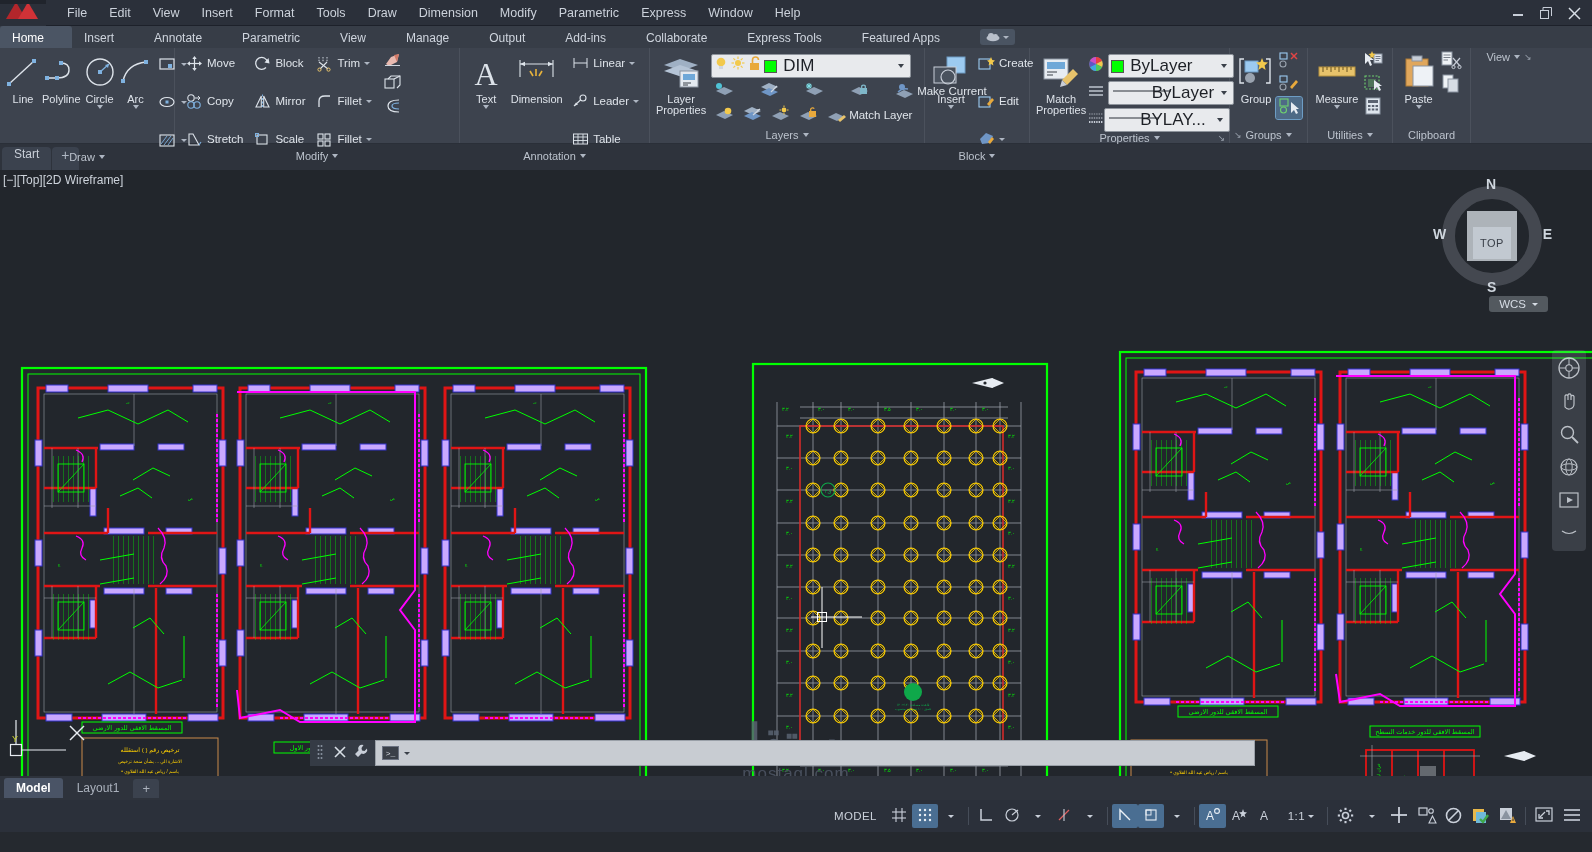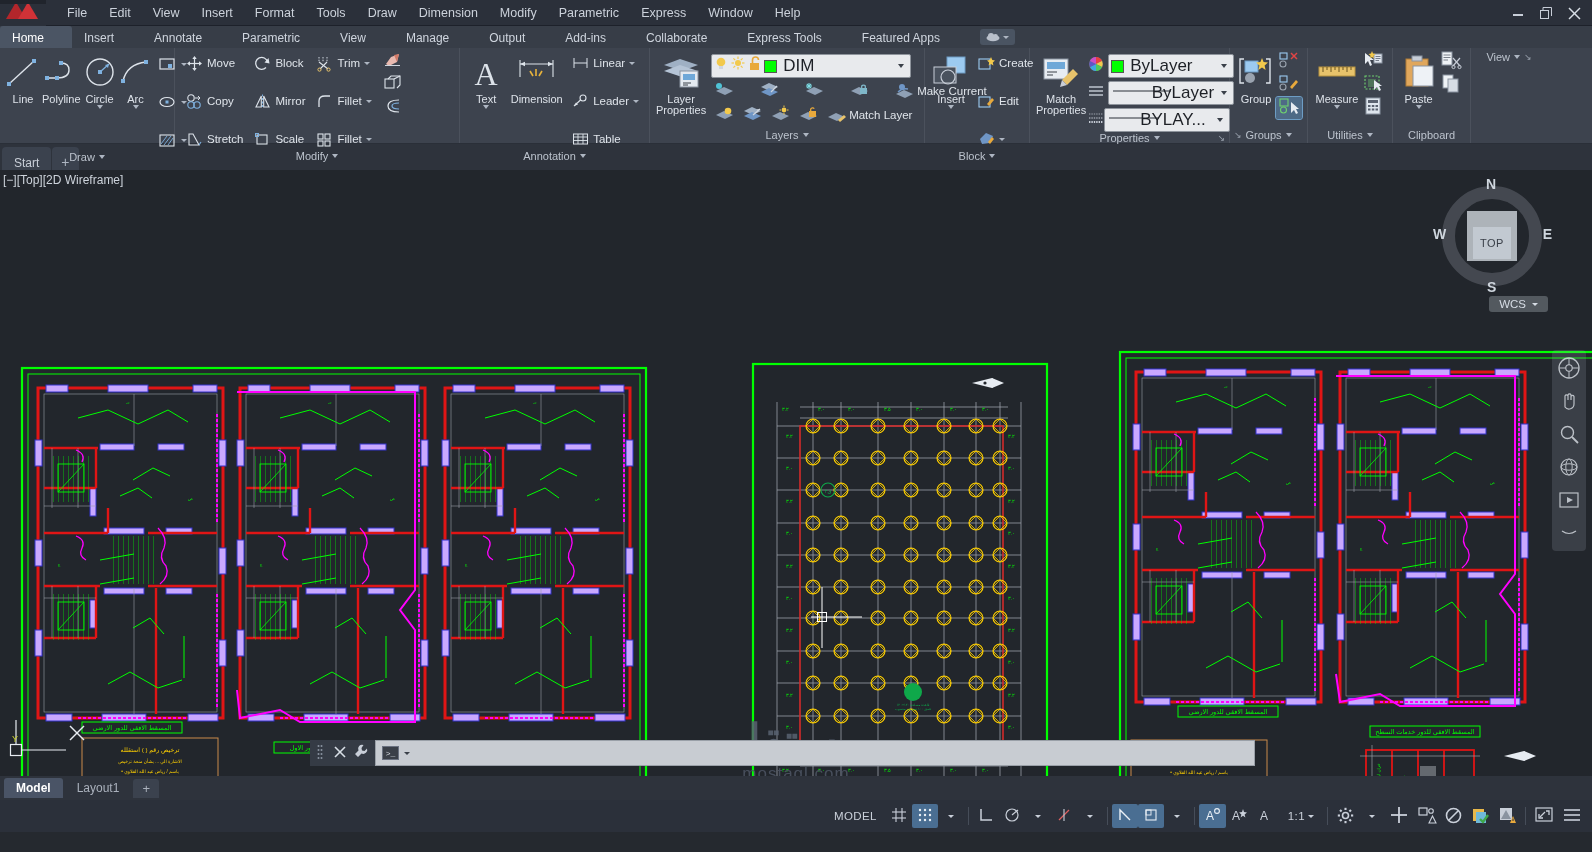--- a/index.html
+++ b/index.html
@@ -69,21 +69,21 @@
   
   .combo { height:24px; background:#e8eaed; border:1px solid #8e949c; border-radius:2px;
     display:flex; align-items:center; padding:0 2px; gap:3px; font-size:17px; color:#1d2026; }
   .combo .txt { flex:1; padding-left:3px; overflow:hidden; white-space:nowrap; }
   .combo .dd { width:14px; display:flex;align-items:center;justify-content:center; }
   .swatch { width:13px;height:13px; border:1px solid #555; }
 
   
   .filetabs { height:26px; background:#2e333c; display:flex; align-items:flex-end; gap:1px;
     padding-left:2px; }
-  .ftab { height:23px; background:#3b424e; display:flex; align-items:flex-end; gap:6px;
+  .ftab { height:23px; background:#3b424e; display:flex; align-items:flex-start; gap:6px;
     padding:0 12px; font-size:12px; color:#c9cfd8; border-top-left-radius:4px;
     border-top-right-radius:4px; cursor:default; }
   .ftab.active { background:#4a5466; color:#fff; height:25px; }
   .ftab .x { font-size:12px; color:#aeb6c2; }
   .ftab.plus { padding:0 9px; font-size:14px; color:#aeb6c2; background:#3b424e; }
 
   
   .canvas { position:relative; height:606px; background:#22262c; overflow:hidden; }
   .vplabel { position:absolute; left:3px; top:3px; font-size:12px; color:#cdd3db; z-index:20;}
   .vplabel span { cursor:default; }

